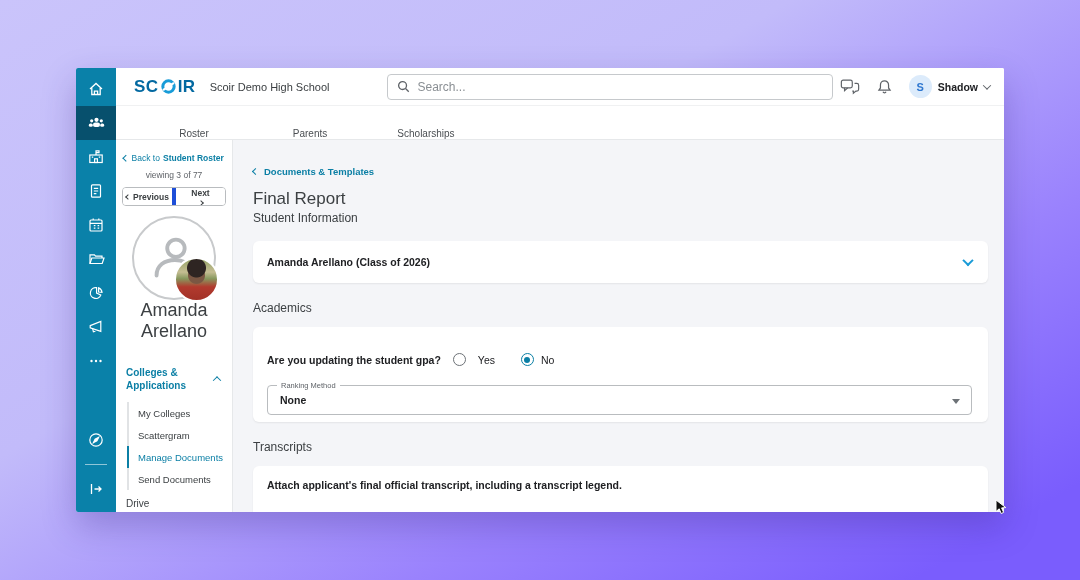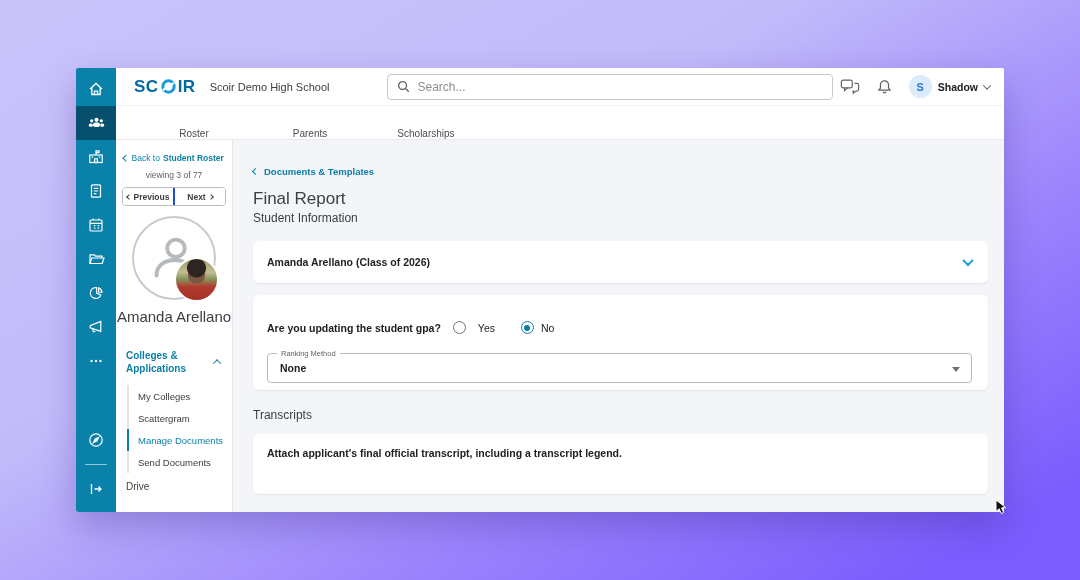--- a/index.html
+++ b/index.html
@@ -46,30 +46,30 @@
   .tabrow { height:34px; display:flex; align-items:flex-end; background:#fff; border-bottom:1px solid #e6e8ea; padding-left:20px; flex-shrink:0; }
   .tab { width:116px; text-align:center; font-size:10px; color:#4a4e52; cursor:pointer; }
   
   .content { flex:1; display:flex; background:#f4f5f8; min-height:0; }
   .student-panel { width:117px; background:#fff; border-right:1px solid #e6e8ea; padding-top:13px; flex-shrink:0; font-size:9px; }
   .back-roster { display:flex; align-items:center; justify-content:center; gap:3px; color:#0b7fa5; font-size:8.5px; cursor:pointer; white-space:nowrap; }
   .back-roster b { font-weight:bold; }
   .viewing { text-align:center; color:#5f6368; font-size:8.5px; margin-top:7px; }
   .pager { display:flex; width:104px; margin:7px auto 0; border:1px solid #b9bcbf; border-radius:4px; overflow:hidden; }
   .pager-btn { flex:1; display:flex; align-items:center; justify-content:center; gap:3px; height:17px; font-size:8.5px; font-weight:bold; color:#3c4043; background:#fff; cursor:pointer; }
-  .pager-btn + .pager-btn { border-left:2px solid #1d4ed8; }
+  .pager-btn + .pager-btn { border-left:4px solid #1d4ed8;flex-direction:column; }
   .avatar-wrap { position:relative; width:84px; height:84px; margin:10px auto 0; }
   .avatar-ring { width:84px; height:84px; border:2px solid #c8cacc; border-radius:50%; display:flex; align-items:center; justify-content:center; background:#fff; }
   .student-photo { position:absolute; right:-3px; bottom:-2px; width:45px; height:45px; border-radius:50%; border:2px solid #fff;
     background:
       radial-gradient(circle at 50% 22%, #2e2522 0 9px, rgba(0,0,0,0) 10px),
       radial-gradient(circle at 50% 40%, #7a5743 0 8px, rgba(0,0,0,0) 9px),
       linear-gradient(180deg,#96a368 0%,#c4bd92 32%,#87985e 48%,#b23a2e 68%,#a23127 100%);
   }
-  .student-name { text-align:center; font-size:15px; color:#3c4043; margin-top:8px; }
+  .student-name { text-align:center; font-size:18px; color:#3c4043; margin-top:0; }
   .panel-nav { margin-top:16px; }
   .pn-row { display:flex; align-items:center; justify-content:space-between; padding:8px 10px; font-size:10px; color:#3c4043; cursor:pointer; }
   .pn-row.teal { color:#0b7fa5; }
   .pn-row .label2 { line-height:1.3; }
   .pn-sub { margin:2px 0 2px 11px; border-left:2px solid #e1e3e5; }
   .pn-sub-item { padding:5.5px 0 5.5px 9px; font-size:9.5px; color:#3c4043; cursor:pointer; margin-left:-2px; border-left:2px solid transparent; }
   .pn-sub-item.active { color:#0b7fa5; border-left-color:#0b7fa5; }
   
   .main-pane { flex:1; padding:26px 16px 0 20px; min-width:0; overflow:hidden; }
   .back-docs { display:flex; align-items:center; gap:6px; color:#0b7fa5; font-size:9.5px; font-weight:bold; cursor:pointer; }
@@ -279,20 +279,21 @@
           <span>Documents &amp; Templates</span>
         </div>
         <h1 class="page-title">Final Report</h1>
 
         <div class="section-label">Student Information</div>
         <div class="card card-student">
           <span class="txt">Amanda Arellano (Class of 2026)</span>
           <span class="chev down big"></span>
         </div>
 
+        <div class="section-label mt">Academics</div>
         <div class="card card-academics">
           <div class="gpa-row">
             <span class="gpa-q">Are you updating the student gpa?</span>
             <span class="radio-opt yes">
               <span class="radio"></span>
               <span class="radio-lab">Yes</span>
             </span>
             <span class="radio-opt no">
               <span class="radio sel"></span>
               <span class="radio-lab">No</span>

